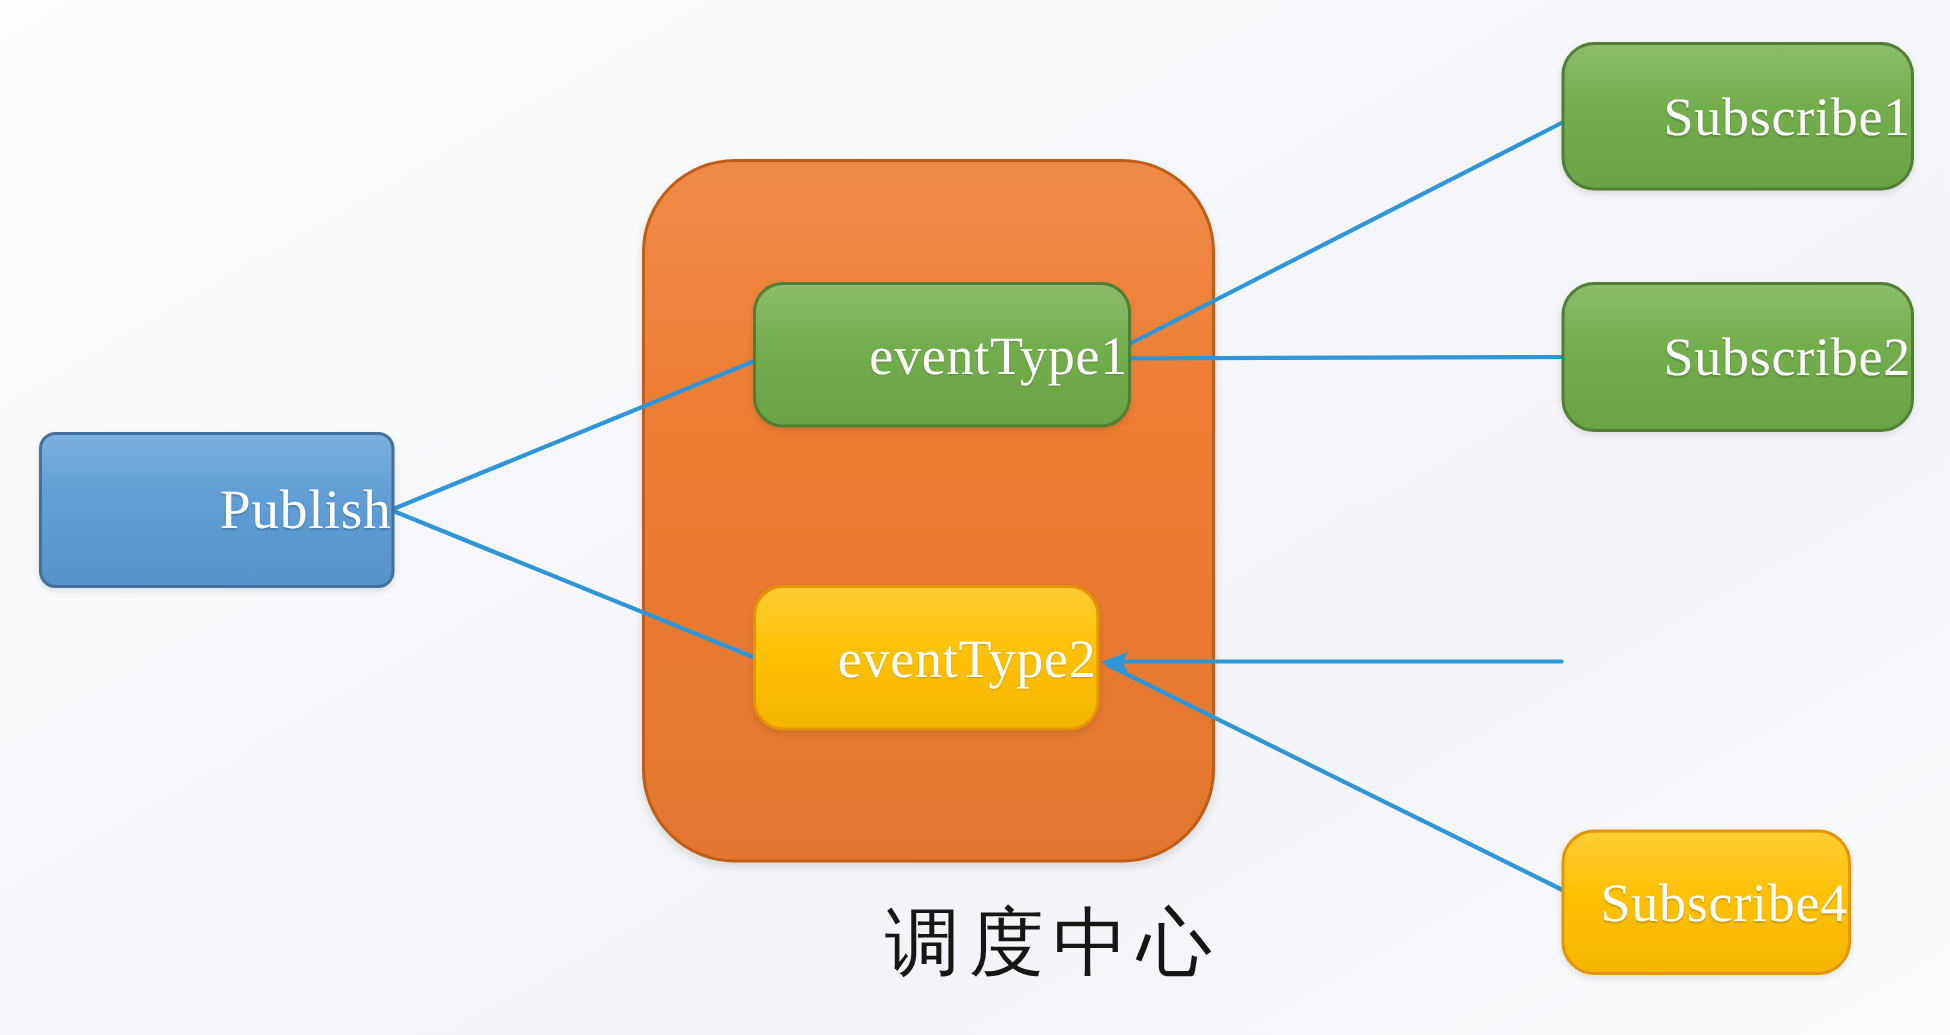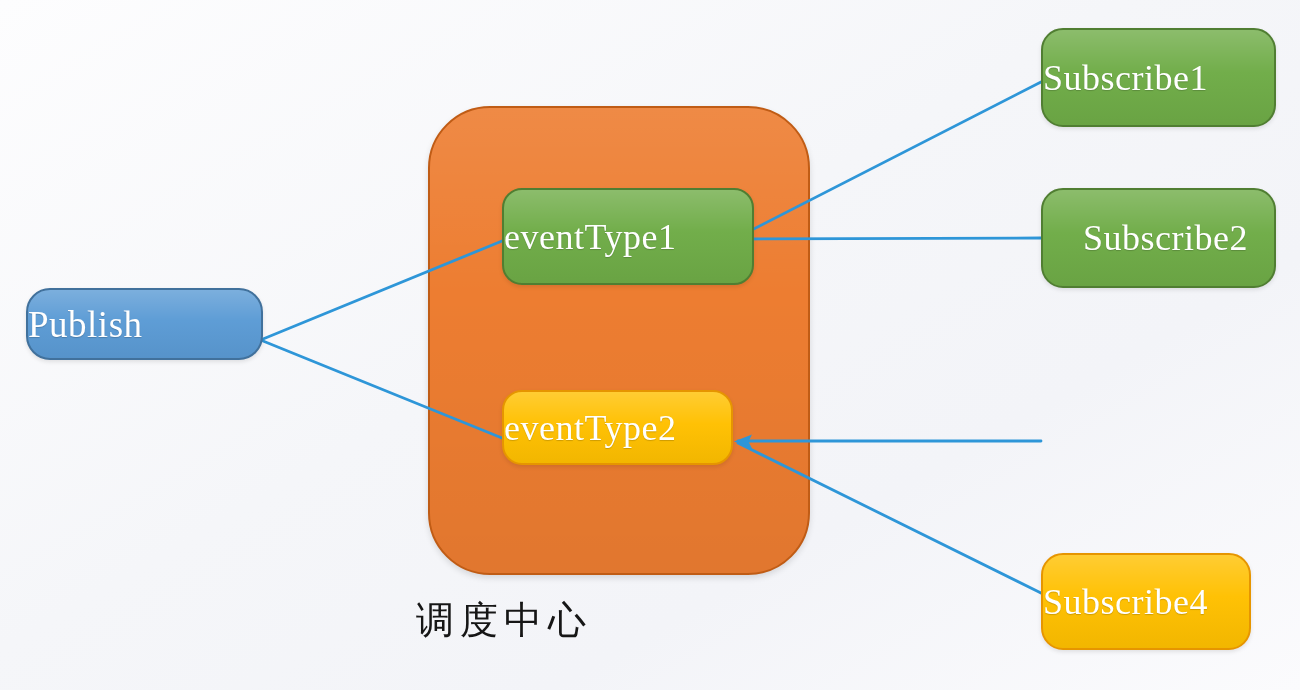--- a/index.html
+++ b/index.html
@@ -25,21 +25,21 @@
     stroke-width: 2.8;
     stroke-linecap: round;
   }
   .arrow {
     fill: var(--connector, #2e96d8);
   }
   .node {
     position: absolute;
     display: flex;
     align-items: center;
-    justify-content: flex-start;
+    justify-content: flex-end;
     color: #ffffff;
     z-index: 3;
     background-image: linear-gradient(180deg, rgba(255,255,255,0.20) 0%, rgba(255,255,255,0.02) 45%, rgba(0,0,0,0.05) 100%);
     box-shadow: 0 2px 4px rgba(0,0,0,0.10);
     border-style: solid;
     cursor: default;
   }
   .node span {
     font-size: 36px;
     letter-spacing: 0.5px;
@@ -51,51 +51,51 @@
     left: 428px; top: 106px;
     width: 382px; height: 469px;
     border-radius: 62px;
     border: 2px solid;
     z-index: 1;
     background-image: linear-gradient(180deg, rgba(255,255,255,0.10) 0%, rgba(255,255,255,0) 40%, rgba(0,0,0,0.05) 100%);
     box-shadow: 0 3px 6px rgba(0,0,0,0.12);
   }
   .publish {
     left: 26px; top: 288px;
-    width: 237px; height: 72px;
-    border-radius: 24px;
+    width: 237px; height: 104px;
+    border-radius: 11px;
     border-width: 2.5px;
   }
   .publish span { font-size: 37px; }
   .event-type-1 {
     left: 502px; top: 188px;
     width: 252px; height: 97px;
     border-radius: 20px;
     border-width: 2px;
   }
   .event-type-2 {
     left: 502px; top: 390px;
-    width: 231px; height: 75px;
+    width: 231px; height: 97px;
     border-radius: 20px;
     border-width: 2px;
   }
   .subscribe-1 { left: 1041px; top: 28px;  width: 235px; height: 99px;  }
   .subscribe-2 { left: 1041px; top: 188px; width: 235px; height: 100px; padding-left: 40px; }
   .subscribe-3 { left: 1041px; top: 391px; width: 235px; height: 99px;  }
-  .subscribe-4 { left: 1041px; top: 553px; width: 210px; height: 97px;  }
+  .subscribe-4 { left: 1041px; top: 553px; width: 193px; height: 97px;  }
   .subscriber {
     border-radius: 22px;
     border-width: 2px;
   }
   .caption {
     position: absolute;
-    left: 416px; top: 595px;
+    left: 432px; top: 595px;
     width: 382px;
-    text-align: left;
-    font-size: 38px;
+    text-align: right;
+    font-size: 50px;
     color: #161616;
     z-index: 3;
     font-family: "Liberation Sans", "DejaVu Sans", sans-serif;
     letter-spacing: 6px;
   }
 </style>
 </head>
 <body>
 
 <div class="canvas">

